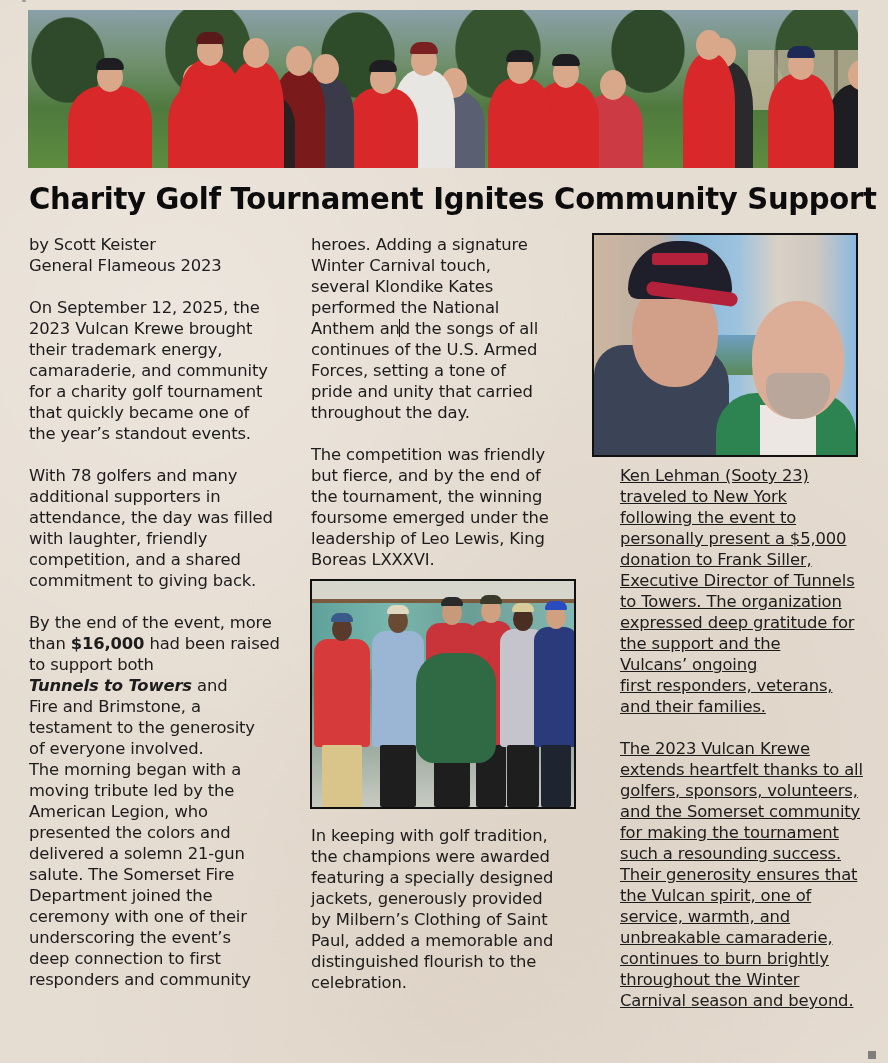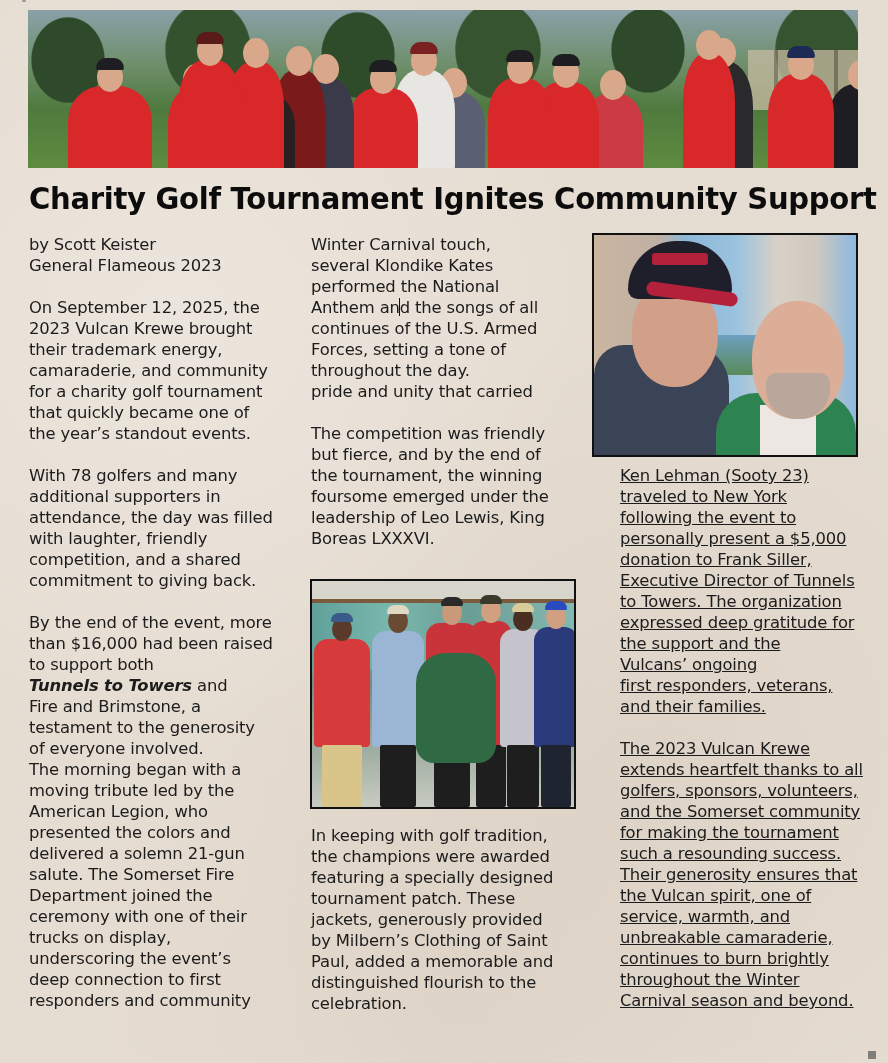--- a/index.html
+++ b/index.html
@@ -93,21 +93,21 @@
       color: #1c1c1c;
       letter-spacing: -0.15px;
     }
     .col p { margin: 0; }
     .col .gap { height: 21px; }
     .col-1 { left: 29px; top: 234px; width: 272px; }
     .col-2 { left: 311px; top: 234px; width: 272px; }
     .col-3 { left: 620px; top: 465px; width: 272px; text-decoration: underline; }
 
     .line { display: block; white-space: nowrap; }
-    .bold { font-weight: normal; }
+    .bold { font-weight: bold; }
     .italic-bold { font-style: italic; font-weight: bold; }
 
     .text-cursor {
       display: inline-block;
       width: 1px;
       height: 18px;
       background: #111;
       vertical-align: -3px;
       margin: 0 -0.5px;
     }
@@ -346,37 +346,37 @@
   </p>
   <p>
       <span class="line">The morning began with a</span>
       <span class="line">moving tribute led by the</span>
       <span class="line">American Legion, who</span>
       <span class="line">presented the colors and</span>
       <span class="line">delivered a solemn 21-gun</span>
       <span class="line">salute. The Somerset Fire</span>
       <span class="line">Department joined the</span>
       <span class="line">ceremony with one of their</span>
-      <span class="line">trucks on display,</span>
       <span class="line">underscoring the event’s</span>
       <span class="line">deep connection to first</span>
       <span class="line">responders and community</span>
     </p>
 </div>
 
 <div class="col col-2">
   <p>
+    <span class="line">heroes. Adding a signature</span>
       <span class="line">Winter Carnival touch,</span>
       <span class="line">several Klondike Kates</span>
       <span class="line">performed the National</span>
     <span class="line"><span>Anthem an</span><span class="text-cursor"></span><span>d the songs of all</span></span>
     <span class="line">continues of the U.S. Armed</span>
       <span class="line">Forces, setting a tone of</span>
+      <span class="line">pride and unity that carried</span>
       <span class="line">throughout the day.</span>
-      <span class="line">pride and unity that carried</span>
   </p>
   <div class="gap"></div>
   <p>
       <span class="line">The competition was friendly</span>
       <span class="line">but fierce, and by the end of</span>
       <span class="line">the tournament, the winning</span>
       <span class="line">foursome emerged under the</span>
       <span class="line">leadership of Leo Lewis, King</span>
       <span class="line">Boreas LXXXVI.</span>
     </p>
@@ -418,21 +418,20 @@
       <div class="golfer" style="left: 228.6px; width: 30.8px; height: 62px; background: rgb(30, 36, 48); border-radius: 2px;"></div>
     </div>
   <div class="green-jacket"></div>
 </div>
 
 <div class="col" style="left:311px; top:825px; width:272px;">
   <p>
       <span class="line">In keeping with golf tradition,</span>
       <span class="line">the champions were awarded</span>
       <span class="line">featuring a specially designed</span>
-      <span class="line">tournament patch. These</span>
       <span class="line">jackets, generously provided</span>
       <span class="line">by Milbern’s Clothing of Saint</span>
       <span class="line">Paul, added a memorable and</span>
       <span class="line">distinguished flourish to the</span>
       <span class="line">celebration.</span>
     </p>
 </div>
 
 <div class="nyc-photo" role="img" title="Ken Lehman with Frank Siller in New York">
   <div class="mural"></div>

